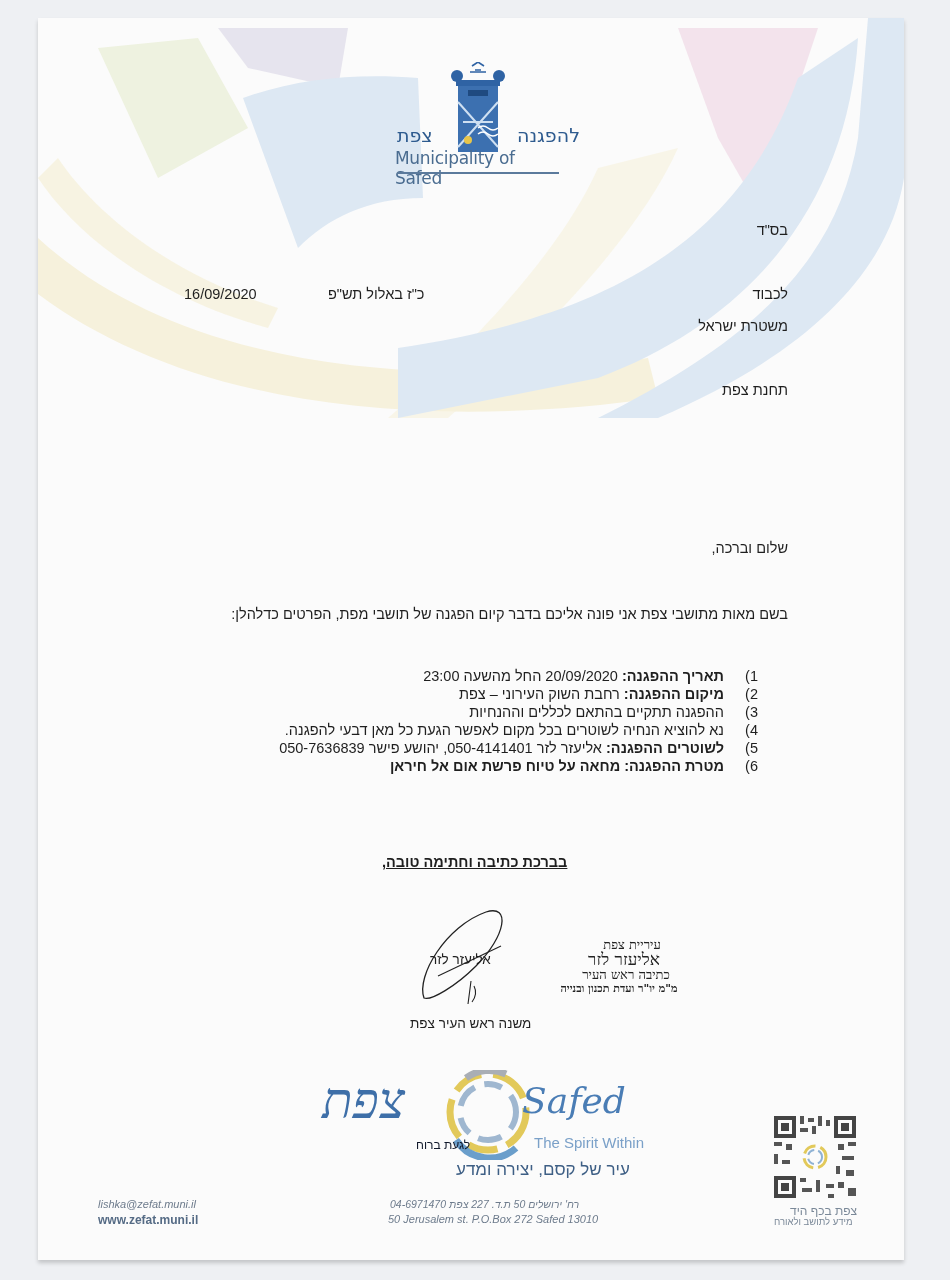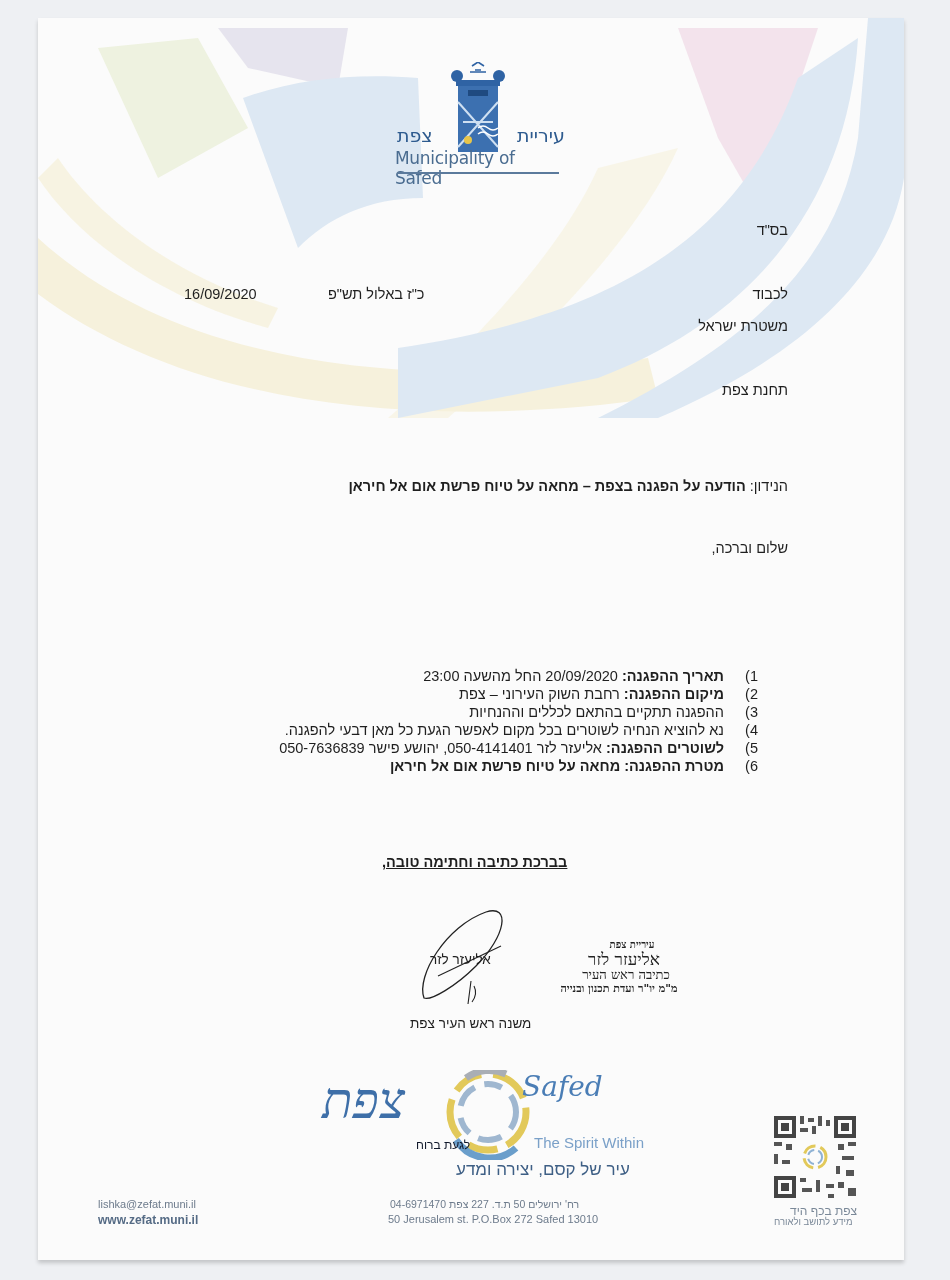--- a/index.html
+++ b/index.html
@@ -24,21 +24,21 @@
   .logo-line { position:absolute; left:4px; top:110px; width:162px; height:1.5px; background:#5b7a9c; }
 
   .bold { font-weight:bold; }
   .under { text-decoration:underline; font-weight:bold; }
 
   .list-row { position:absolute; right:146px; font-size:14.5px; white-space:nowrap; direction:rtl; }
   .list-num { display:inline-block; width:30px; text-align:right; }
 
   .stamp { position:absolute; font-family:"DejaVu Serif", serif; color:#222; direction:rtl; text-align:center; white-space:nowrap; }
 
-  .footer-small { font-size:11px; color:#6d7b8c; white-space:nowrap; }
+  .footer-small { font-size:11px; color:#6d7b8c; white-space:nowrap;font-style:italic; }
 </style>
 </head>
 <body>
 
 <div class="page">
 
   <svg class="bg-arcs" viewBox="0 0 866 400">
     <path d="M60 30 L160 20 L210 110 L120 160 Z" fill="#eef2e0"></path>
     <path d="M180 10 L310 10 L300 70 L210 50 Z" fill="#e6e4ee"></path>
     <path d="M205 80 C260 60 320 55 380 60 L385 180 C330 180 290 200 260 230 Z" fill="#dde8f3"></path>
@@ -56,39 +56,36 @@
       <circle cx="51" cy="14" r="6" fill="#2f63a4"></circle>
       <path d="M24 4 L30 0 L36 4 M27 8 L33 8 M22 10 L38 10" stroke="#2f63a4" stroke-width="1.6" fill="none"></path>
       <rect x="8" y="18" width="44" height="6" fill="#2f63a4"></rect>
       <rect x="10" y="24" width="40" height="66" fill="#3c70b0"></rect>
       <path d="M10 40 L50 85 M50 40 L10 85 M15 60 L45 60" stroke="#cfe0f2" stroke-width="2" fill="none"></path>
       <path d="M30 66 q5 -4 10 0 q5 4 10 0 M30 72 q5 -4 10 0 q5 4 10 0" stroke="#fff" stroke-width="1.5" fill="none"></path>
       <circle cx="20" cy="78" r="4" fill="#e7c54a"></circle>
       <rect x="20" y="28" width="20" height="6" fill="#1f4a80"></rect>
     </svg>
     <span class="logo-he" style="left:4px">צפת</span>
-    <span class="logo-he" style="left:124px">עיריית</span>
+    <span class="logo-he" style="left:124px">להפגנה</span>
     <span class="logo-en">Municipality of Safed</span>
     <div class="logo-line"></div>
   </div>
 
   <div class="abs rtl txt" style="right:116px;top:204px">בס"ד</div>
   <div class="abs rtl txt" style="right:116px;top:268px">לכבוד</div>
   <div class="abs rtl txt" style="left:290px;top:268px">כ"ז באלול תש"פ</div>
   <div class="abs txt" style="left:146px;top:268px">16/09/2020</div>
   <div class="abs rtl txt" style="right:116px;top:300px">משטרת ישראל</div>
   <div class="abs rtl txt" style="right:116px;top:364px">תחנת צפת</div>
 
-  <div class="abs rtl txt" style="right:116px;top:460px">
-    <span>הנידון:</span>
-    <span class="bold">הודעה על הפגנה בצפת – מחאה על טיוח פרשת אום אל חיראן</span>
-  </div>
 
   <div class="abs rtl txt" style="right:116px;top:522px">שלום וברכה,</div>
 
+  <div class="abs rtl txt" style="right:116px;top:588px">בשם מאות מתושבי צפת אני פונה אליכם בדבר קיום הפגנה של תושבי מפת, הפרטים כדלהלן:</div>
 
   <div>
     <div class="list-row" style="top:650px">
       <span class="list-num">1)</span>
       <span class="bold">תאריך ההפגנה:</span><span> 20/09/2020 החל מהשעה 23:00</span>
     </div>
     <div class="list-row" style="top:668px">
       <span class="list-num">2)</span>
       <span class="bold">מיקום ההפגנה:</span><span> רחבת השוק העירוני – צפת</span>
     </div>
@@ -114,35 +111,35 @@
 
   <svg class="abs" style="left:378px;top:888px" width="110" height="100" viewBox="0 0 110 100">
     <path d="M8 92 C0 70 30 20 70 6 C95 -2 90 30 60 60 C40 80 15 95 8 92 Z" fill="none" stroke="#222" stroke-width="1.3"></path>
     <path d="M22 70 L85 40" stroke="#222" stroke-width="1.1"></path>
     <path d="M55 75 L52 98 M58 80 q4 8 -2 16" stroke="#222" stroke-width="1.1" fill="none"></path>
   </svg>
   <div class="abs rtl txt" style="left:392px;top:934px;font-size:13.5px">אליעזר לזר</div>
   <div class="abs rtl txt" style="left:372px;top:998px;font-size:13.5px">משנה ראש העיר צפת</div>
 
   <div class="stamp" style="left:498px;top:920px;width:166px">
-    <div style="font-size:10px;font-weight:bold;line-height:13px;padding-left:26px">עיריית צפת</div>
+    <div style="font-size:13px;font-weight:normal;line-height:13px;padding-left:26px">עיריית צפת</div>
     <div style="font-size:17px;line-height:17px;padding-left:10px">אליעזר לזר</div>
     <div style="font-size:13px;line-height:14px;padding-left:14px">כתיבה ראש העיר</div>
     <div style="font-size:11px;font-weight:bold;line-height:13px">מ"מ יו"ר ועדת תכנון ובנייה</div>
   </div>
 
   <div class="abs" style="left:278px;top:1052px;width:350px;height:110px">
     <svg class="abs" style="left:0;top:0" width="350" height="90" viewBox="0 0 350 90">
       <circle cx="172" cy="42" r="38" fill="none" stroke="#e2c95a" stroke-width="7" stroke-dasharray="40 10 30 12"></circle>
       <circle cx="172" cy="42" r="28" fill="none" stroke="#9fb7d0" stroke-width="6" stroke-dasharray="18 12 24 10"></circle>
       <path d="M150 8 A40 40 0 0 1 190 4" stroke="#a9aeb5" stroke-width="7" fill="none"></path>
       <path d="M140 70 A40 40 0 0 0 200 78" stroke="#6a9ecb" stroke-width="7" fill="none"></path>
     </svg>
     <span class="abs" style="left:6px;top:2px;font-size:50px;color:#3e6fa8;font-family:'DejaVu Serif', serif;font-style:italic;direction:rtl">צפת</span>
-    <span class="abs" style="left:206px;top:0;font-size:28px;color:#4a7db5;font-family:'DejaVu Serif', serif;font-style:italic">Safed</span>
+    <span class="abs" style="left:206px;top:10px;font-size:36px;color:#4a7db5;font-family:'DejaVu Serif', serif;font-style:italic">Safed</span>
     <span class="abs" style="left:100px;top:68px;font-size:12px;color:#0f172a;direction:rtl">לגעת ברוח</span>
     <span class="abs" style="left:218px;top:64px;font-size:15px;color:#7aa0c8">The Spirit Within</span>
   </div>
   <div class="abs rtl" style="left:418px;top:1142px;font-size:17px;color:#3e5f85;white-space:nowrap">עיר של קסם, יצירה ומדע</div>
 
   <div class="abs footer-small" style="left:60px;top:1180px">lishka@zefat.muni.il</div>
   <div class="abs" style="left:60px;top:1195px;font-size:12px;font-weight:bold;color:#556b85;white-space:nowrap">www.zefat.muni.il</div>
 
   <div class="abs footer-small rtl" style="left:352px;top:1180px;font-size:10.5px">רח' ירושלים 50 ת.ד. 227 צפת 04-6971470</div>
   <div class="abs footer-small" style="left:350px;top:1195px">50 Jerusalem st. P.O.Box 272 Safed 13010</div>

